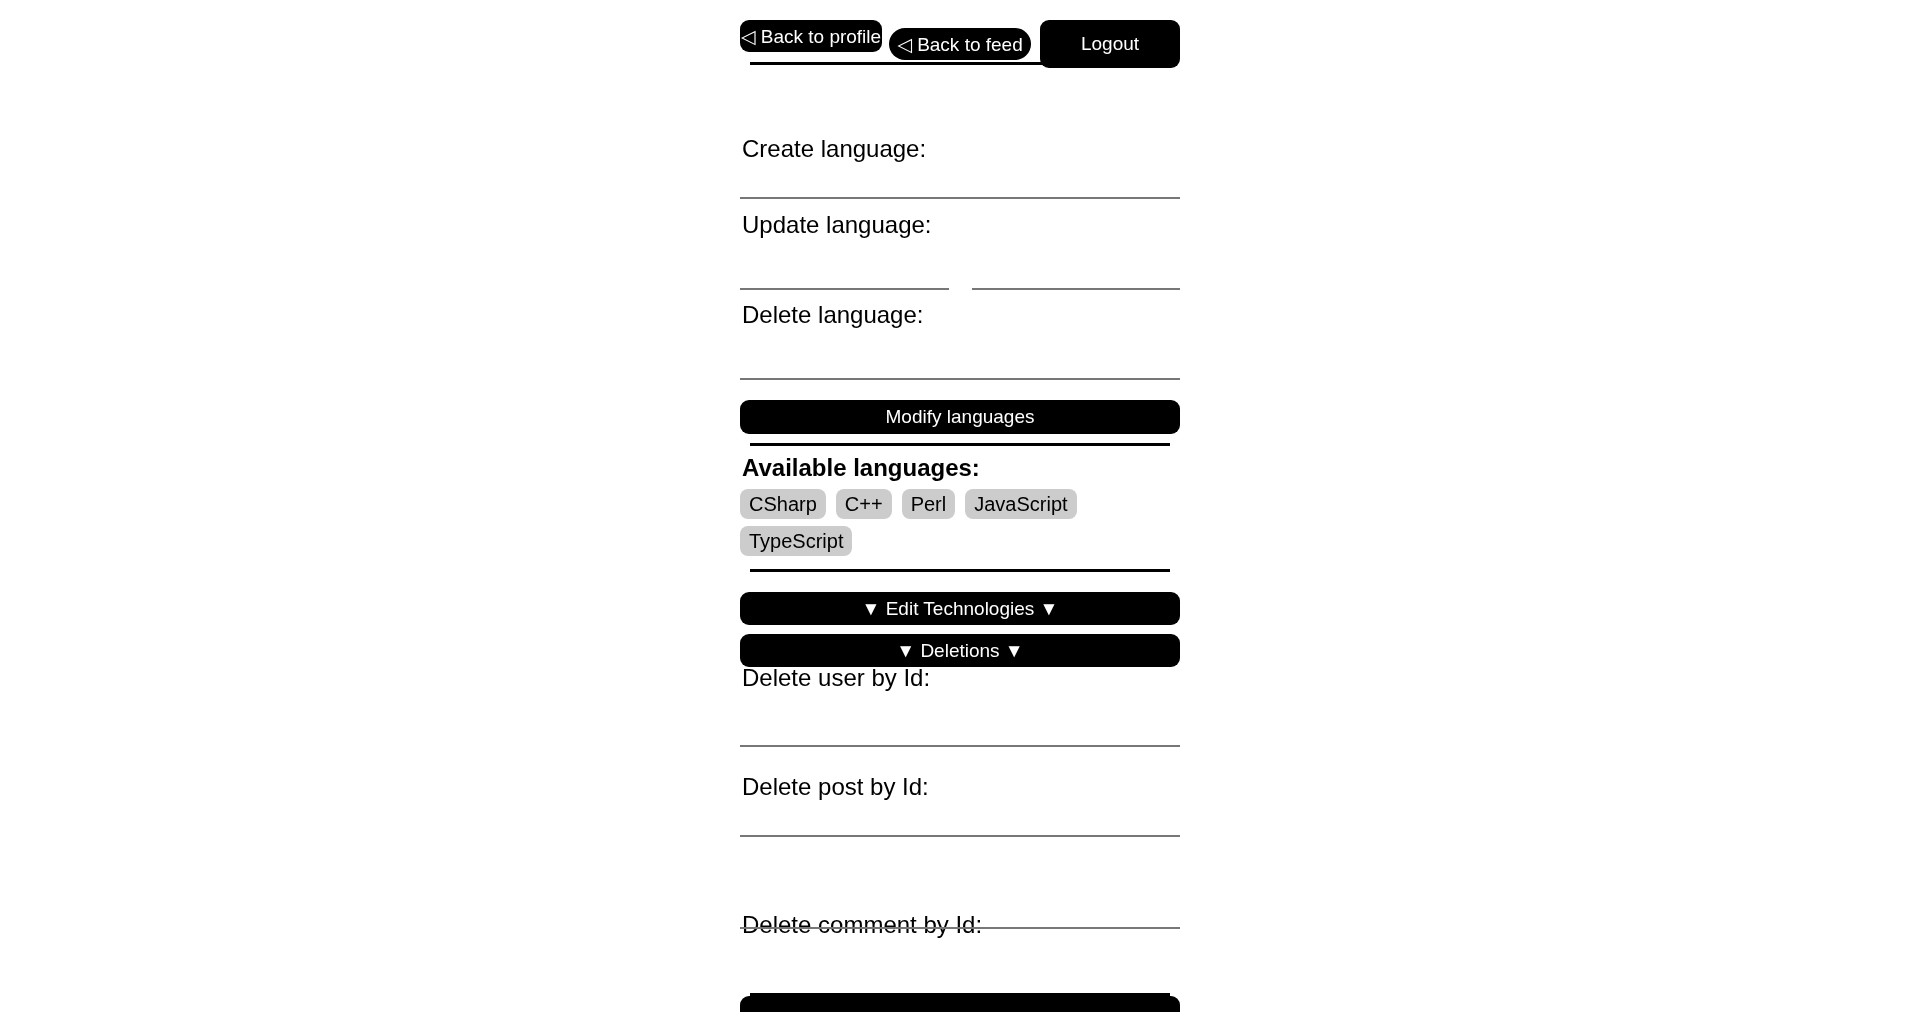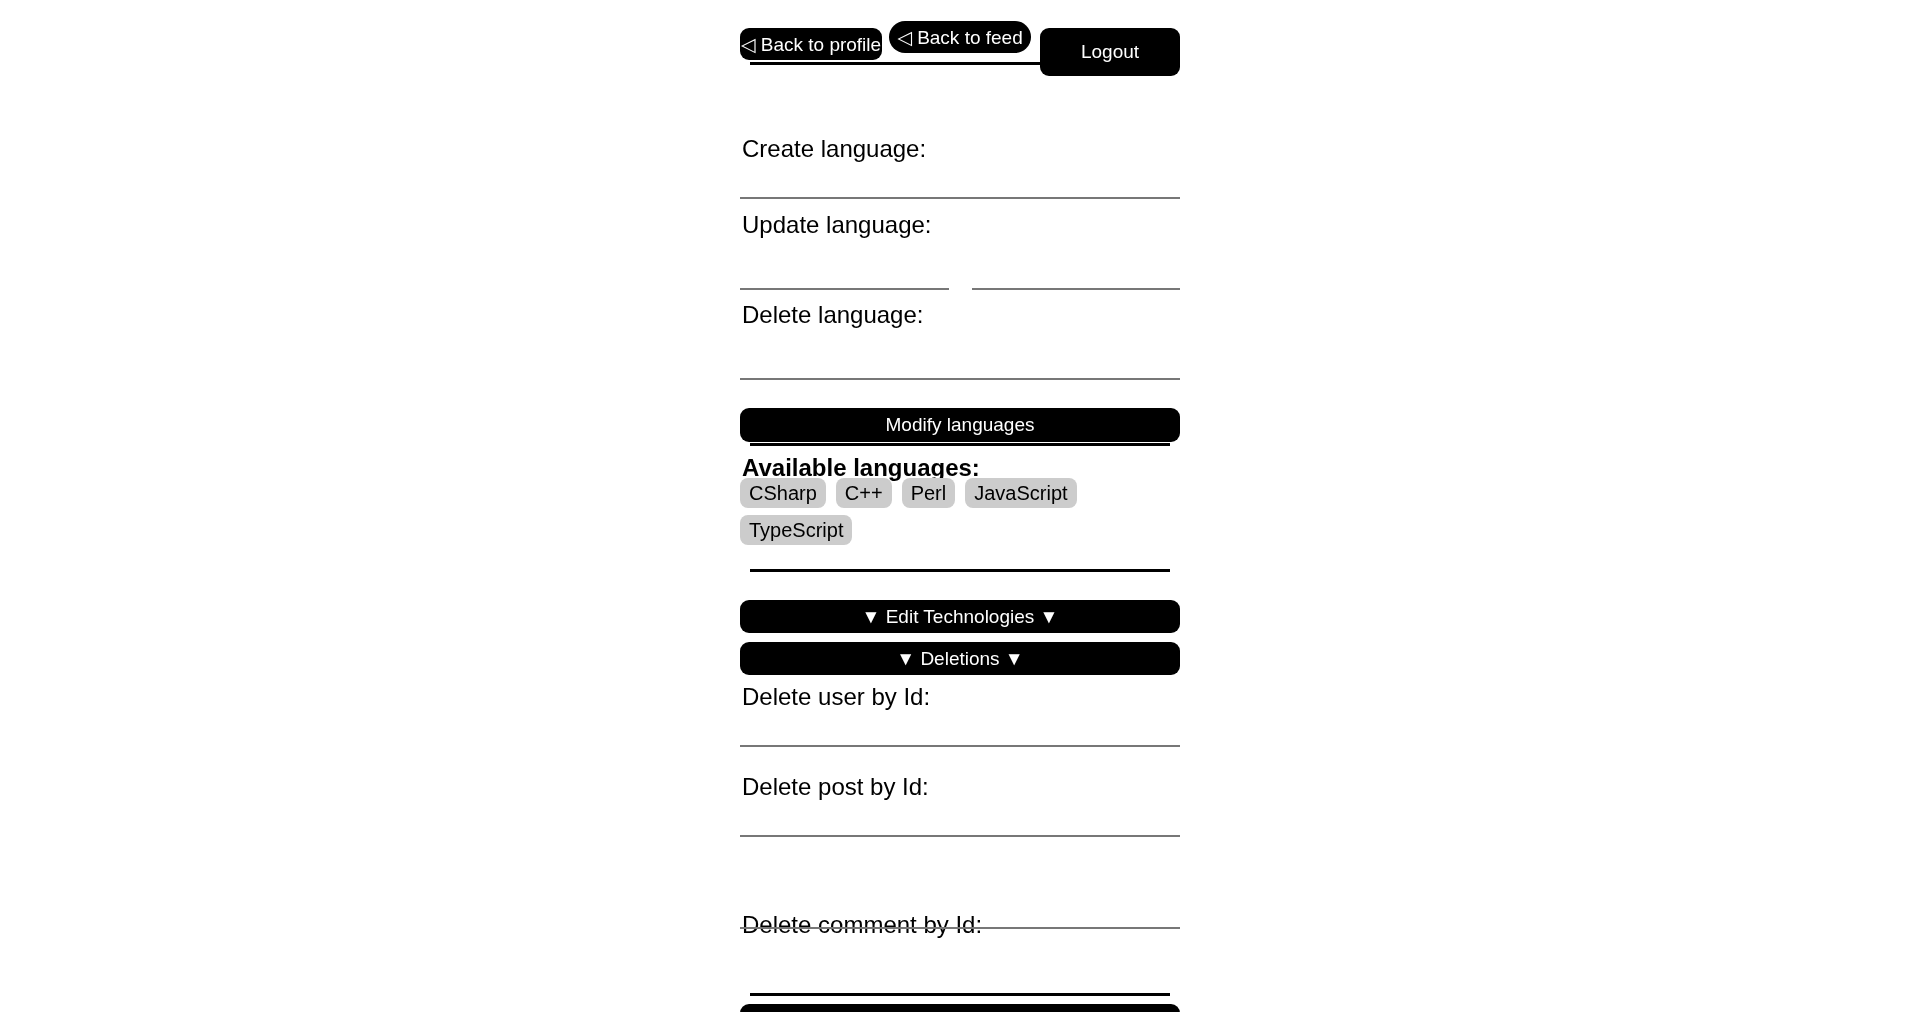--- a/index.html
+++ b/index.html
@@ -20,21 +20,20 @@
     color: #ffffff;
     border: none;
     border-radius: 9px;
     font-size: 19px;
     font-family: inherit;
     display: flex;
     align-items: center;
     justify-content: center;
     cursor: pointer;
     white-space: nowrap;
-    margin-top: 8px;
   }
   .rule {
     position: absolute;
     left: 10px; width: 420px; height: 3px;
     background: #000000;
   }
   .lbl {
     position: absolute;
     left: 2px;
     font-size: 24px;
@@ -48,55 +47,55 @@
     border-bottom: 2px solid #777777;
     background: transparent;
     outline: none;
     font-size: 20px;
     font-family: inherit;
     padding: 0 3px;
     color: #000000;
   }
   .chips {
     position: absolute;
-    top: 478px; left: 0; width: 448px;
+    top: 489px; left: 0; width: 448px;
     display: flex;
     flex-wrap: wrap;
     gap: 7px 10px;
     align-items: flex-start;
   }
   .chip {
     background: #cccccc;
     color: #000000;
     border-radius: 8px;
     padding: 3px 9px;
     font-size: 20px;
     line-height: 24px;
     display: inline-block;
   }
   
   #btn-back-profile { top: 20px; left: 0;    width: 142px; height: 32px; }
-  #btn-back-feed    { top: 13px; left: 149px; width: 142px; height: 32px; border-radius: 16px; }
+  #btn-back-feed    { top: 28px; left: 149px; width: 142px; height: 32px; border-radius: 16px; }
   #btn-logout       { top: 20px; left: 300px; width: 140px; height: 48px; }
   #rule-top   { top: 62px; }
   #btn-edit-languages { top: 84px; left: 0; width: 440px; height: 34px; }
   #lbl-create { top: 137px; }
   #inp-create { top: 163px; left: 0; width: 440px; }
   #lbl-update { top: 213px; }
   #inp-update-1 { top: 254px; left: 0;     width: 209px; }
   #inp-update-2 { top: 254px; left: 232px; width: 208px; }
   #lbl-delete-lang { top: 303px; }
   #inp-delete-lang { top: 344px; left: 0; width: 440px; }
   #btn-modify { top: 400px; left: 0; width: 440px; height: 34px; text-align: center; }
   #rule-langs { top: 443px; }
   #lbl-available { top: 456px; font-weight: bold; }
   #rule-chips { top: 569px; }
   #btn-edit-technologies { top: 592px; left: 0; width: 440px; height: 33px; }
   #btn-deletions         { top: 634px; left: 0; width: 440px; height: 33px; }
-  #lbl-del-user    { top: 685px; }
+  #lbl-del-user    { top: 666px; }
   #inp-del-user    { top: 711px; left: 0; width: 440px; }
   #lbl-del-post    { top: 775px; }
   #inp-del-post    { top: 801px; left: 0; width: 440px; }
   #lbl-del-comment { top: 865px; margin-top: 48px; }
   #inp-del-comment { top: 893px; left: 0; width: 440px; }
   #btn-delete { top: 996px; left: 0; width: 440px; height: 52px; }
   #rule-bottom { top: 993px; }
 </style>
 </head>
 <body>

